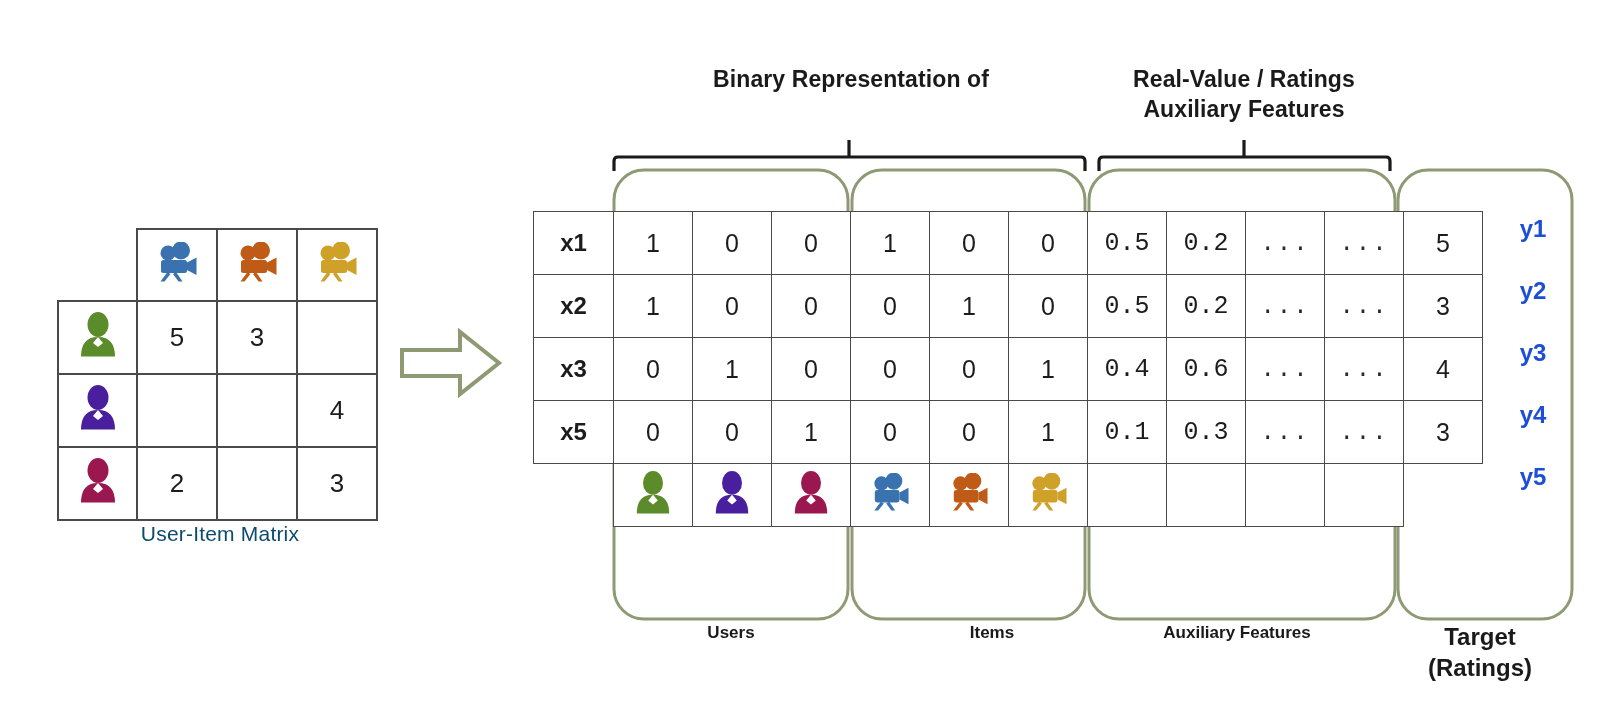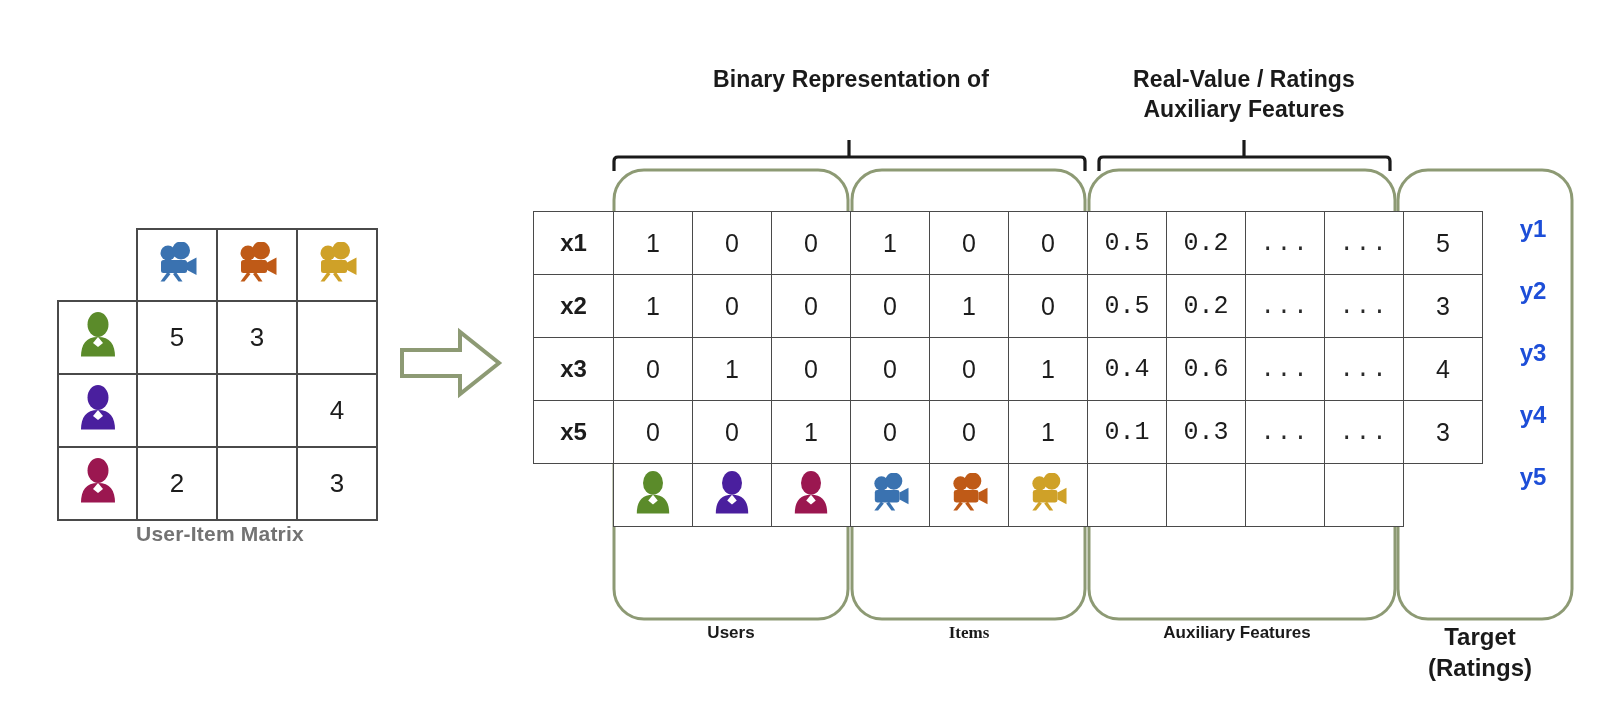--- a/index.html
+++ b/index.html
@@ -36,22 +36,22 @@
     background: transparent;
   }
   #uim-table td.hdr-cell { height: 66px; }
   #uim-table td.rowhdr { width: 76px; }
   #uim-matrix-caption {
     left: 57px;
     top: 522px;
     width: 326px;
     text-align: center;
     font-size: 21px;
-    font-weight: bold;
-    color: #737373;
+    font-weight: normal;
+    color: #0c4a6e;
     letter-spacing: .2px;
   }
 
   
   #big-arrow { left: 398px; top: 327px; }
 
   
   .top-label {
     text-align: center;
     font-size: 23px;
@@ -107,21 +107,21 @@
 
   
   .bottom-label {
     text-align: center;
     font-size: 17px;
     font-weight: bold;
     color: #1a1a1a;
     line-height: 1.28;
   }
   #bl-users  { left: 613px;  top: 622px; width: 236px; }
-  #bl-items  { left: 853px;  top: 622px; width: 232px; font-family: Liberation Serif, serif; }
+  #bl-items  { left: 876px;  top: 622px; width: 232px; }
   #bl-aux    { left: 1092px; top: 622px; width: 290px; }
   #bl-target { left: 1390px; top: 622px; width: 180px; font-size: 24px; }
 
   .icon-cell-inner {
     display: flex;
     align-items: center;
     justify-content: center;
     height: 100%;
   }
 </style>

